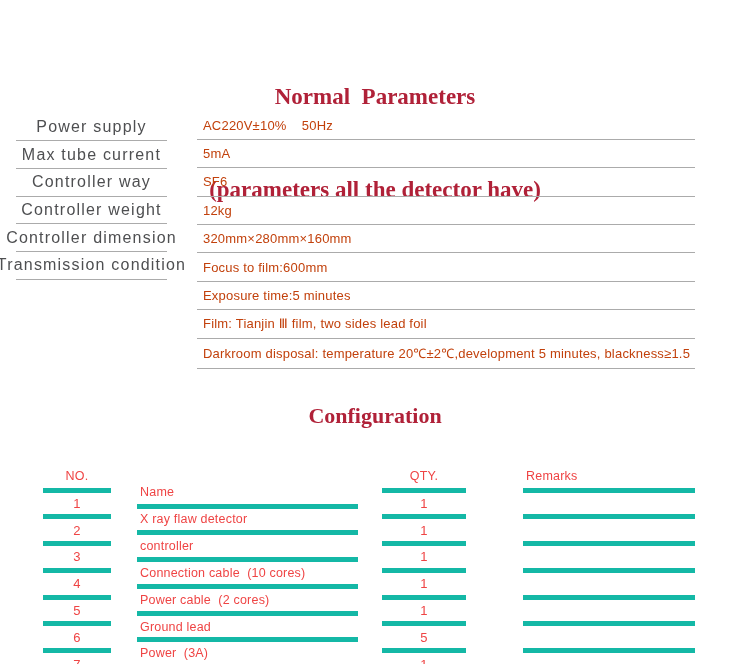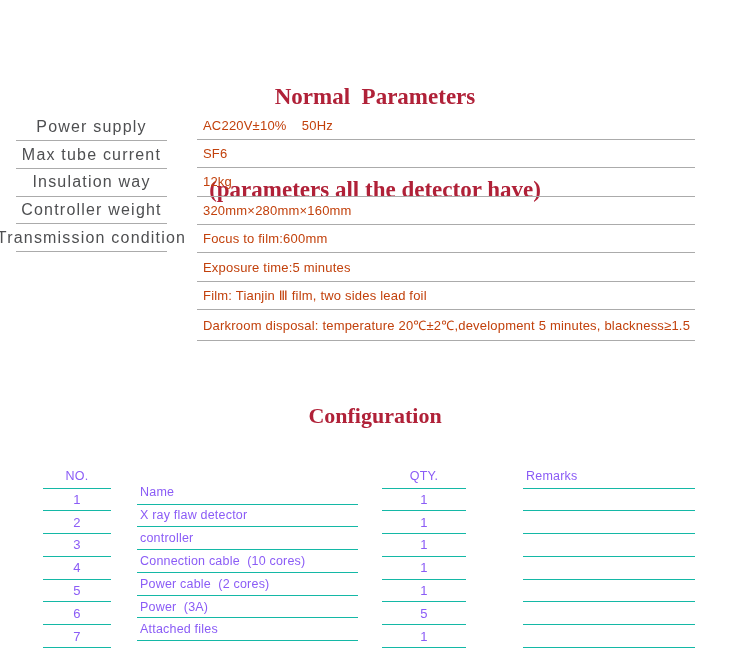--- a/index.html
+++ b/index.html
@@ -25,49 +25,51 @@
           display:flex;align-items:center;padding-left:6px;
           font-size:13px;letter-spacing:0.2px;white-space:pre;color:#c2410c;text-align:right;}
 
   
   #config-table{position:absolute;left:0;top:464px;width:750px;}
   .c-col{position:absolute;top:0;}
   #col-no{left:43px;width:68px;}
   #col-name{left:137px;width:221px;margin-top:16px;}
   #col-qty{left:382px;width:84px;}
   #col-remarks{left:497px;width:205px;margin-left:26px;}
-  .c-cell{border-bottom:1px solid #14b8a6;display:flex;align-items:center;
-          font-size:12.5px;letter-spacing:0.2px;color:#8b5cf6;white-space:pre;}
+  .c-cell{border-bottom:5px solid #14b8a6;display:flex;align-items:center;
+          font-size:12.5px;letter-spacing:0.2px;color:#ef4444;white-space:pre;}
   .c-head{height:23.5px;}
   .c-row{height:21.8px;}
   .center .c-cell{justify-content:center;}
   .left .c-cell{justify-content:flex-start;padding-left:3px;}
   #col-no .c-row{font-size:13px;}
   #col-qty .c-row{font-size:13px;}
 </style>
 </head>
 <body>
 
 <div id="page">
 
   <div id="main-title" class="red-title">
     <div>Normal  Parameters</div>
     <div>(parameters all the detector have)</div>
   </div>
 
   <div id="params-left">
     <div class="pl-row">Power supply</div>
     <div class="pl-row">Max tube current</div>
-    <div class="pl-row">Insulation way</div>
+    <div class="pl-row">Controller way</div>
     <div class="pl-row">Controller weight</div>
+    <div class="pl-row">Controller dimension</div>
     <div class="pl-row">Transmission condition</div>
   </div>
 
   <div id="params-right">
     <div class="pr-row">AC220V±10%    50Hz</div>
+    <div class="pr-row">5mA</div>
     <div class="pr-row">SF6</div>
     <div class="pr-row">12kg</div>
     <div class="pr-row">320mm×280mm×160mm</div>
     <div class="pr-row">Focus to film:600mm</div>
     <div class="pr-row">Exposure time:5 minutes</div>
     <div class="pr-row">Film: Tianjin Ⅲ film, two sides lead foil</div>
     <div class="pr-row" style="height:29.5px">Darkroom disposal: temperature 20℃±2℃,development 5 minutes, blackness≥1.5</div>
   </div>
 
   <div id="config-title" class="red-title">Configuration</div>
@@ -84,20 +86,21 @@
       <div class="c-cell c-row">6</div>
       <div class="c-cell c-row">7</div>
     </div>
 
     <div id="col-name" class="c-col left">
       <div class="c-cell c-head">Name</div>
       <div class="c-cell c-row">X ray flaw detector</div>
       <div class="c-cell c-row">controller</div>
       <div class="c-cell c-row">Connection cable  (10 cores)</div>
       <div class="c-cell c-row">Power cable  (2 cores)</div>
+      <div class="c-cell c-row">Ground lead</div>
       <div class="c-cell c-row">Power  (3A)</div>
       <div class="c-cell c-row">Attached files</div>
     </div>
 
     <div id="col-qty" class="c-col center">
       <div class="c-cell c-head">QTY.</div>
       <div class="c-cell c-row">1</div>
       <div class="c-cell c-row">1</div>
       <div class="c-cell c-row">1</div>
       <div class="c-cell c-row">1</div>

